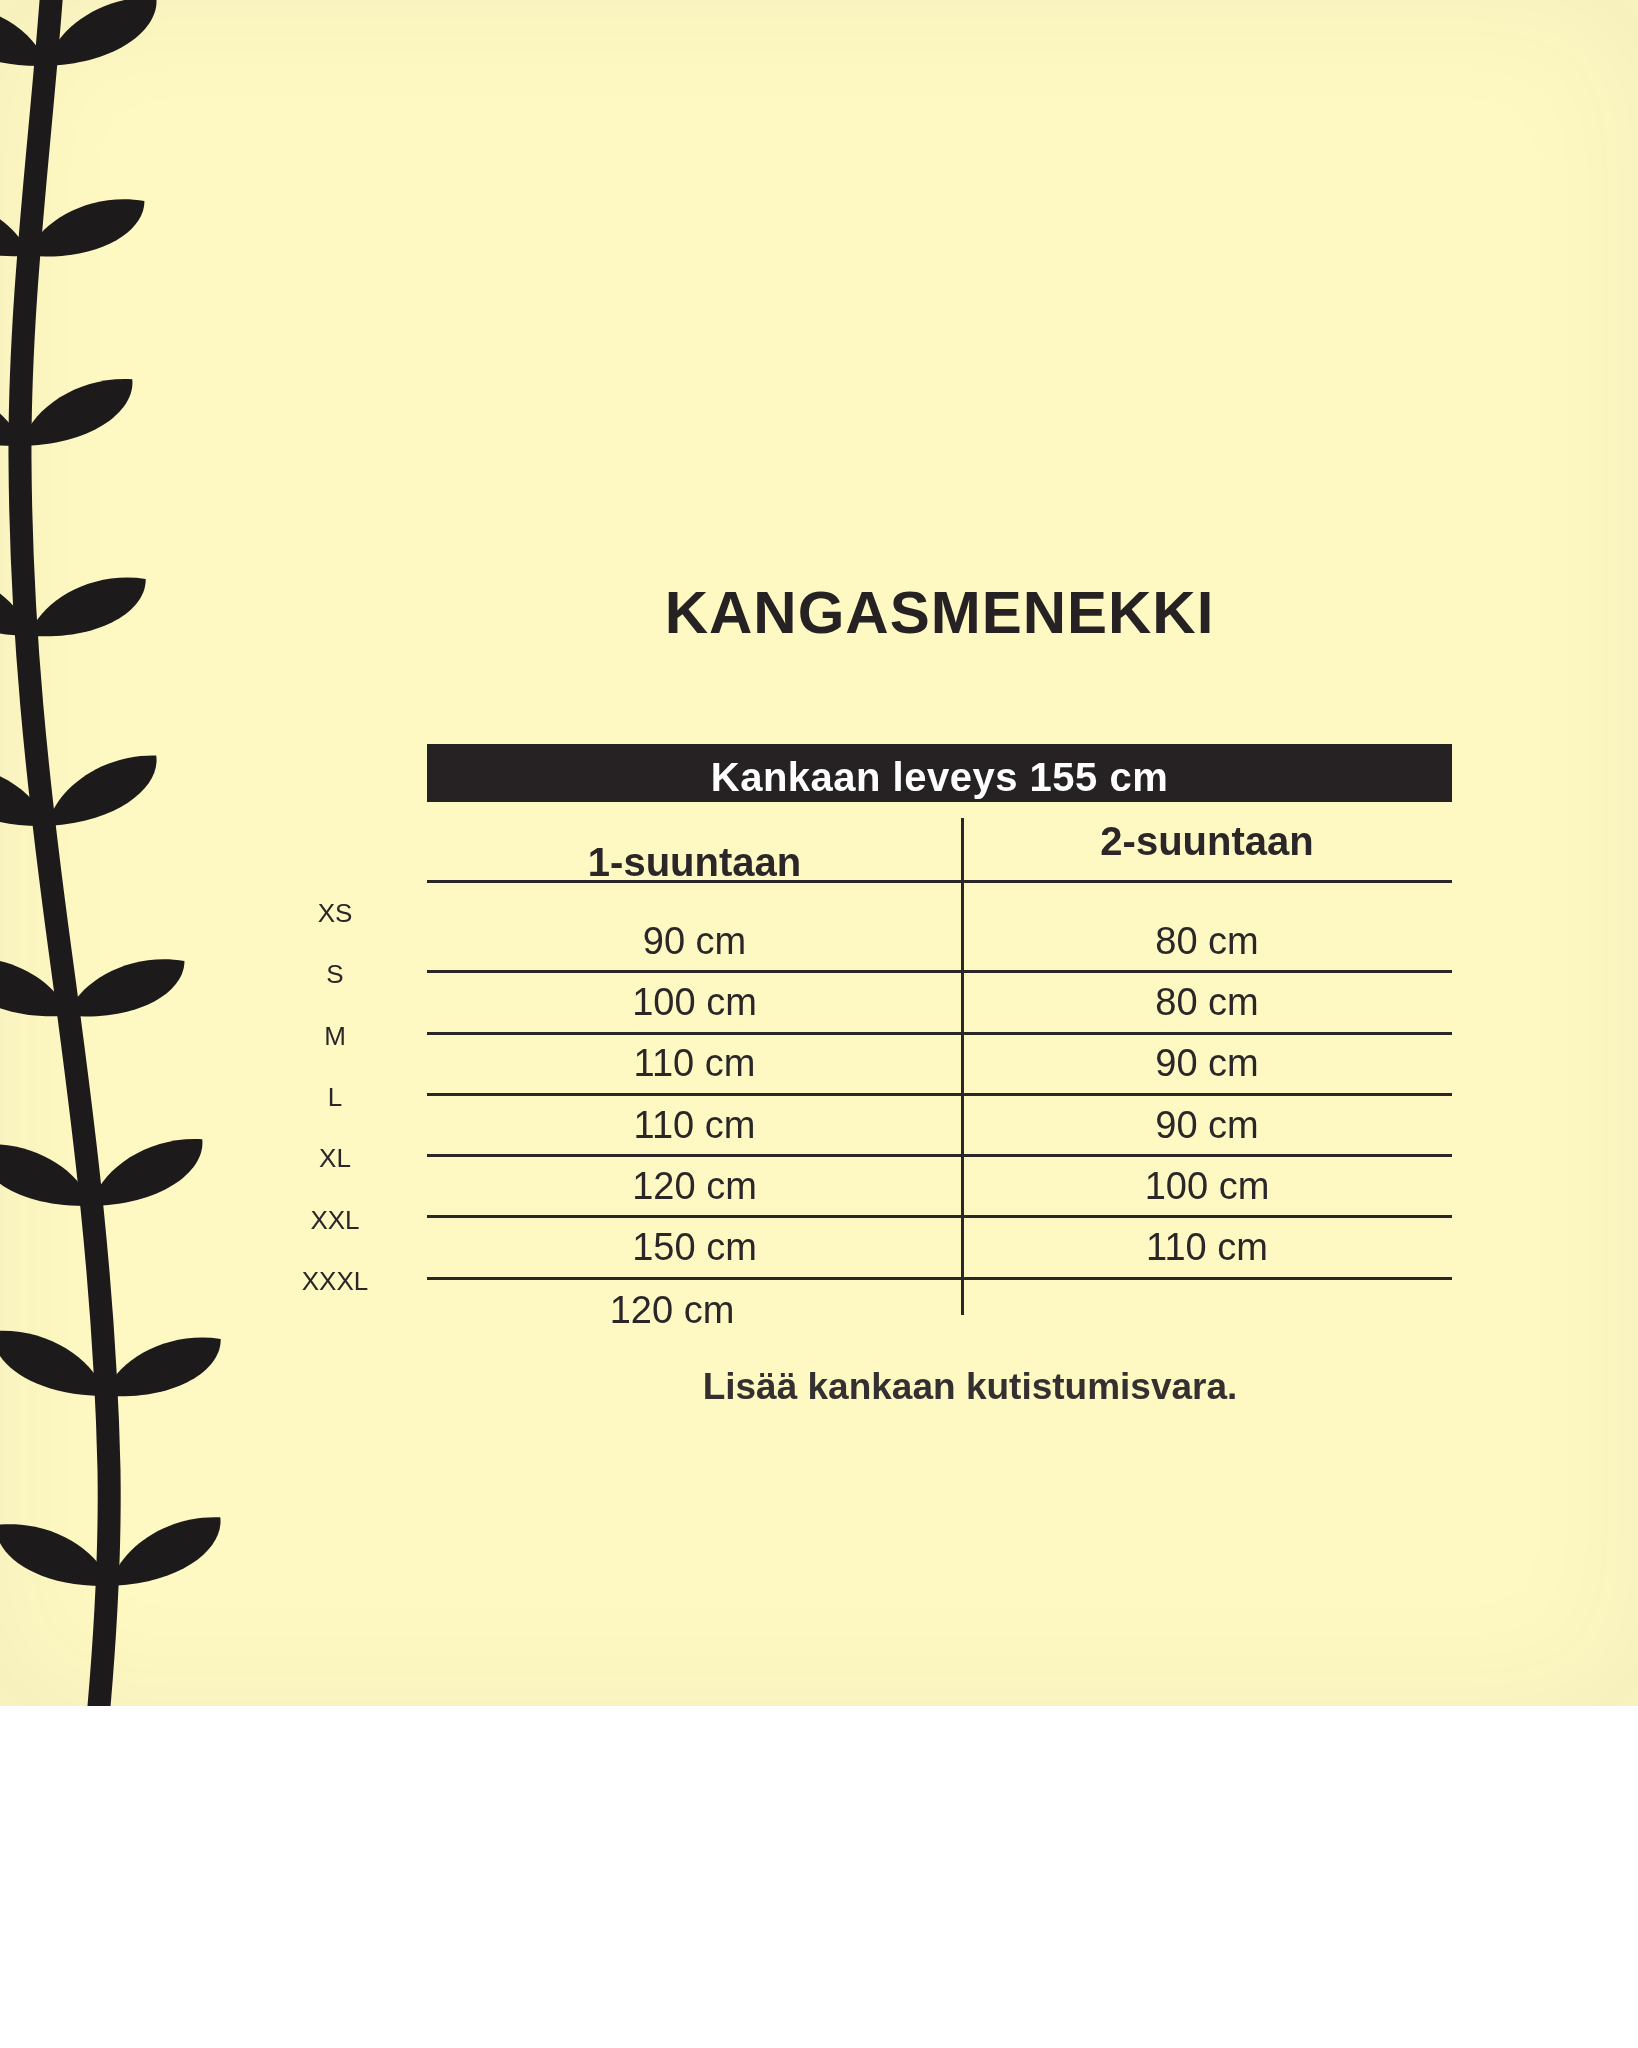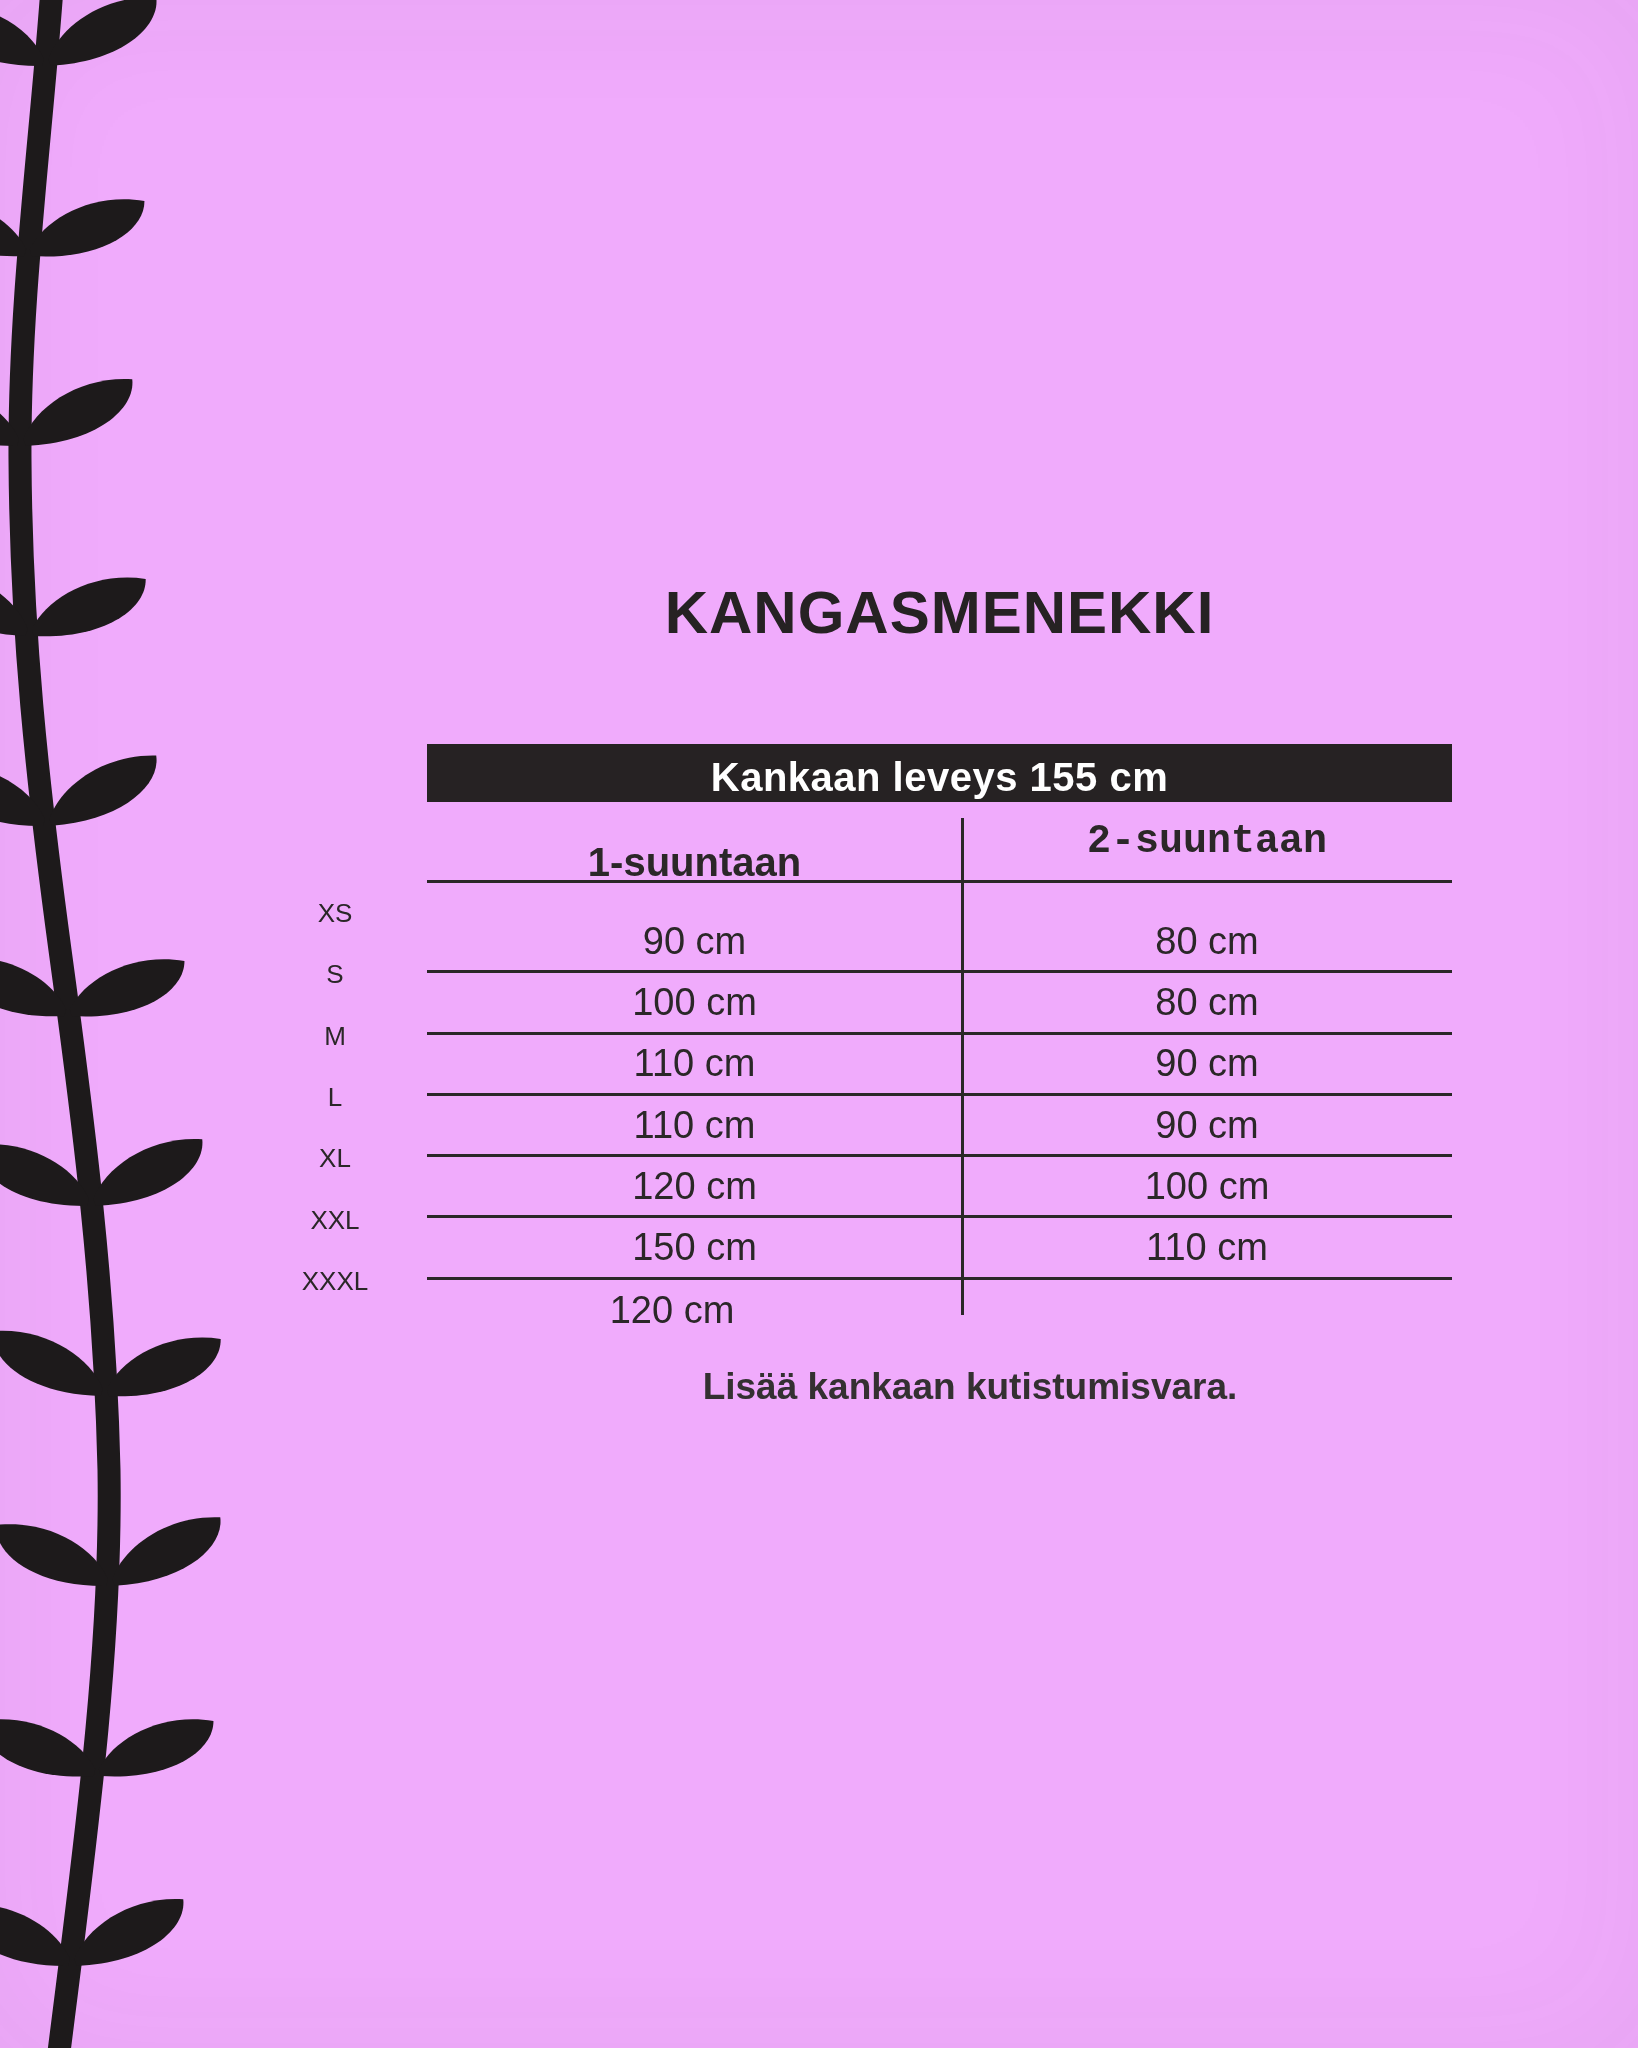--- a/index.html
+++ b/index.html
@@ -1,19 +1,19 @@
 <!DOCTYPE html>
 <html><head>
 <meta charset="utf-8">
 <style>
   html,body { margin:0; padding:0; }
   .page {
     position:relative;
-    width:1638px; height:2048px;
-    background:#f0abfc;
+    width:1638px; height:1706px;
+    background:#fef9c3;
     overflow:hidden;
     font-family:"Liberation Sans", sans-serif;
     color:#2b2728;
     box-shadow: inset 0 0 140px rgba(60,55,50,0.05);
   }
   .vine {
     position:absolute; left:0; top:0;
     width:300px; height:2048px;
   }
   .page-title {
@@ -41,21 +41,21 @@
     left:427px; top:802px; width:1025px; height:81px;
     display:flex;
     border-bottom:3px solid #2b2728;
     box-sizing:border-box;
   }
   .col-header {
     display:flex; align-items:center; justify-content:center;
     font-size:40px; font-weight:700;
   }
   .col-header.c1 { width:535px;margin-top:42px; }
-  .col-header.c2 { width:490px;font-family:Liberation Mono, monospace; }
+  .col-header.c2 { width:490px; }
   .divider {
     position:absolute;
     left:961px; top:818px;
     width:2.5px; height:497px;
     background:#2b2728;
   }
   .size-gutter {
     position:absolute;
     left:270px; top:883px; width:130px;
   }

